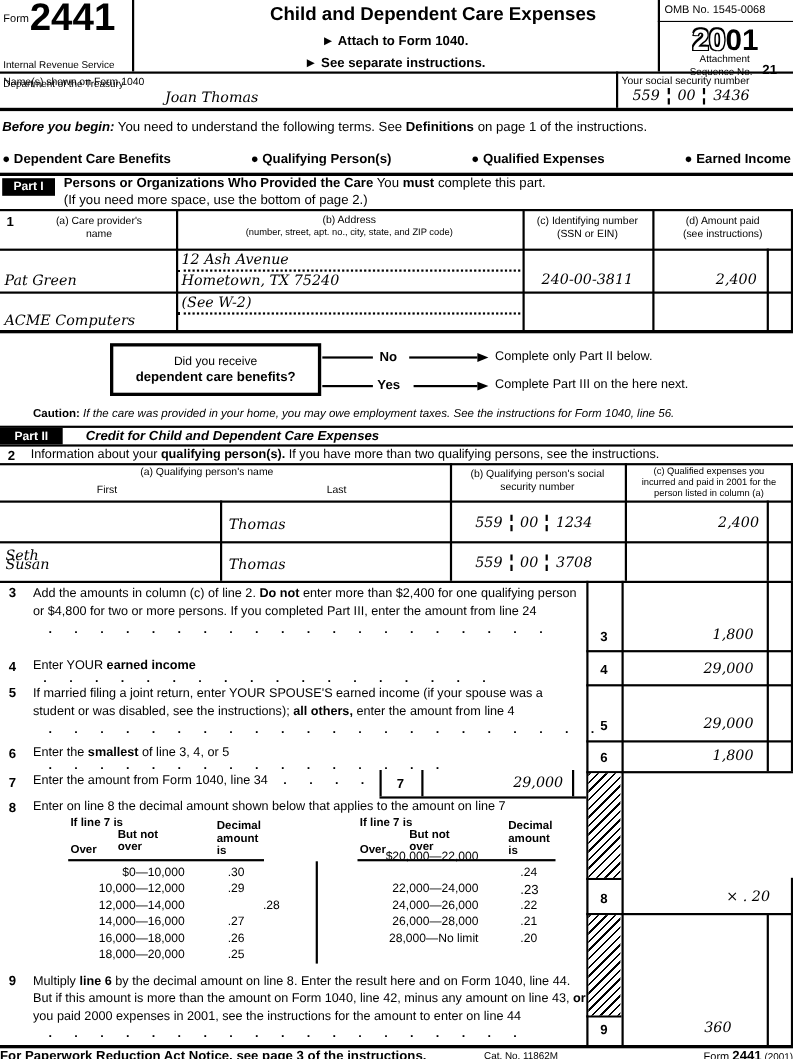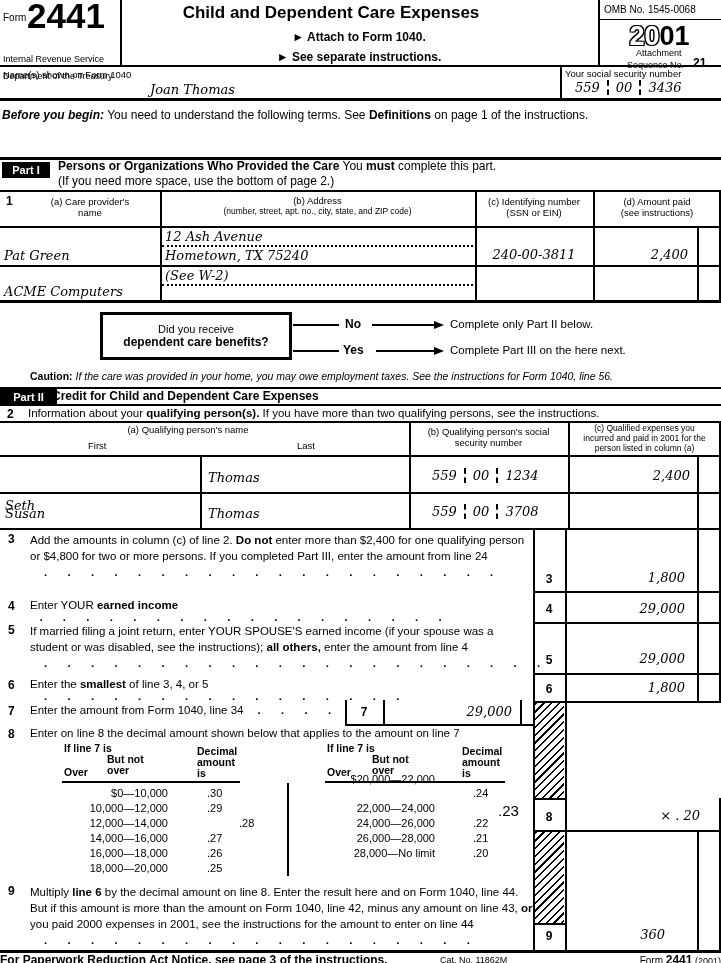--- a/index.html
+++ b/index.html
@@ -33,21 +33,21 @@
 </head>
 <body>
 
 <div class="page">
 
   <div class="abs s10" style="left:3px;top:12px;">Form</div>
   <div class="abs b" style="left:27px;top:-4px;font-size:35px;">2441</div>
   <div class="abs s9" style="left:3px;top:43px;margin-top:28px;">Department of the Treasury</div>
   <div class="abs s9" style="left:3px;top:54px;">Internal Revenue Service</div>
 
-  <div class="abs b c" style="left:120px;top:3px;width:422px;font-size:17px;">Child and Dependent Care Expenses</div>
+  <div class="abs b c" style="left:120px;top:3px;width:422px;font-size:17px;text-align:right;">Child and Dependent Care Expenses</div>
   <div class="abs b c s12" style="left:120px;top:30px;width:478px;">► Attach to Form 1040.</div>
   <div class="abs b c s12" style="left:120px;top:50px;width:478px;">► See separate instructions.</div>
 
   <div class="abs s10" style="left:604px;top:4px;">OMB No. 1545-0068</div>
   <div class="abs c" style="left:598px;top:21px;width:123px;font-size:27px;font-weight:bold;">
     <span class="yearoutline">20</span><span>01</span>
   </div>
   <div class="abs s9" style="left:636px;top:48px;">Attachment</div>
   <div class="abs s9" style="left:627px;top:60px;">Sequence No.</div>
   <div class="abs b s12" style="left:693px;top:56px;">21</div>
@@ -65,20 +65,26 @@
       <span class="ssnsep"></span>
       <span class="val">00</span>
       <span class="ssnsep"></span>
       <span class="val">3436</span>
   </div>
   <div class="vl" style="left:560px;top:65px;height:33px;"></div>
   <div class="hl" style="left:0;top:98px;width:721px;height:3px;"></div>
 
   <div class="abs s12" style="left:2px;top:108px;">
     <span class="b i">Before you begin:</span><span> You need to understand the following terms. See </span><span class="b">Definitions</span><span> on page 1 of the instructions.</span>
+  </div>
+  <div class="abs" style="left:2px;top:137px;width:717px;display:flex;justify-content:space-between;">
+    <span class="b s12"><span>●</span> <span>Dependent Care Benefits</span></span>
+    <span class="b s12"><span>●</span> <span>Qualifying Person(s)</span></span>
+    <span class="b s12"><span>●</span> <span>Qualified Expenses</span></span>
+    <span class="b s12"><span>●</span> <span>Earned Income</span></span>
   </div>
 
   <div class="hl" style="left:0;top:157px;width:721px;height:2.5px;"></div>
   <div class="partbox" style="left:2px;top:162px;width:48px;height:16px;">Part I</div>
   <div class="abs s12" style="left:58px;top:159px;width:640px;">
     <span class="b">Persons or Organizations Who Provided the Care</span><span>  You </span><span class="b">must</span><span> complete this part.</span>
   </div>
   <div class="abs s12" style="left:58px;top:174px;">(If you need more space, use the bottom of page 2.)</div>
 
   <div class="hl" style="left:0;top:190px;width:721px;"></div>
@@ -134,21 +140,21 @@
   <div class="hl" style="left:376px;top:350px;width:58px;height:2px;"></div>
   <div class="arrowhead" style="left:434px;top:346.5px;"></div>
   <div class="abs" style="left:450px;top:344px;font-size:11.5px;">Complete Part III on the here next.</div>
 
   <div class="abs s105" style="left:30px;top:370px;width:690px;">
     <span class="b">Caution:</span><span class="i"> If the care was provided in your home, you may owe employment taxes. See the instructions for Form 1040, line 56.</span>
   </div>
 
   <div class="hl" style="left:0;top:387px;width:721px;height:2px;"></div>
   <div class="partbox" style="left:0;top:389px;width:57px;height:15px;">Part II</div>
-  <div class="abs b s12" style="left:52px;top:389px;">Credit for Child and Dependent Care Expenses</div>
+  <div class="abs b s12" style="left:78px;top:389px;font-style:italic;">Credit for Child and Dependent Care Expenses</div>
   <div class="hl" style="left:0;top:404px;width:721px;"></div>
 
   <div class="abs b s12" style="left:7px;top:407px;">2</div>
   <div class="abs" style="left:28px;top:407px;font-size:11.5px;">
     <span>Information about your </span><span class="b">qualifying person(s).</span><span> If you have more than two qualifying persons, see the instructions.</span>
   </div>
 
   <div class="hl" style="left:0;top:421px;width:721px;"></div>
   <div class="vl" style="left:409px;top:421px;height:107px;"></div>
   <div class="vl" style="left:568px;top:421px;height:107px;"></div>
@@ -287,21 +293,21 @@
   <div class="abs b s105" style="left:372px;top:764px;">over</div>
   <div class="abs b s105" style="left:327px;top:766px;">Over</div>
   <div class="abs b s105" style="left:462px;top:745px;">Decimal</div>
   <div class="abs b s105" style="left:462px;top:756px;">amount</div>
   <div class="abs b s105" style="left:462px;top:767px;">is</div>
   <div class="hl" style="left:325px;top:781px;width:180px;height:2px;"></div>
 
   <div class="abs r" style="left:315px;top:773px;width:120px;font-size:11px;">$20,000—22,000</div>
   <div class="abs" style="left:473px;top:787px;font-size:11px;">.24</div>
   <div class="abs r" style="left:315px;top:802px;width:120px;font-size:11px;">22,000—24,000</div>
-  <div class="abs" style="left:498px;top:802px;font-size:15px;">.23</div>
+  <div class="abs" style="left:473px;top:802px;font-size:12px;">.23</div>
   <div class="abs r" style="left:315px;top:817px;width:120px;font-size:11px;">24,000—26,000</div>
   <div class="abs" style="left:473px;top:817px;font-size:11px;">.22</div>
   <div class="abs r" style="left:315px;top:832px;width:120px;font-size:11px;">26,000—28,000</div>
   <div class="abs" style="left:473px;top:832px;font-size:11px;">.21</div>
   <div class="abs r" style="left:315px;top:847px;width:120px;font-size:11px;">28,000—No limit</div>
   <div class="abs" style="left:473px;top:847px;font-size:11px;">.20</div>
 
   <div class="abs b s12" style="left:8px;top:884px;">9</div>
   <div class="abs" style="left:30px;top:884px;width:503px;line-height:16px;font-size:11.5px;">
     <span>Multiply </span><span class="b">line 6</span><span> by the decimal amount on line 8. Enter the result here and on Form 1040, line 44. But if this amount is more than the amount on Form 1040, line 42, minus any amount on line 43, </span><span class="b">or</span><span> you paid 2000 expenses in 2001, see the instructions for the amount to enter on line 44</span><span class="leader">   .    .    .    .    .    .    .    .    .    .    .    .    .    .    .    .    .    .    .</span>

